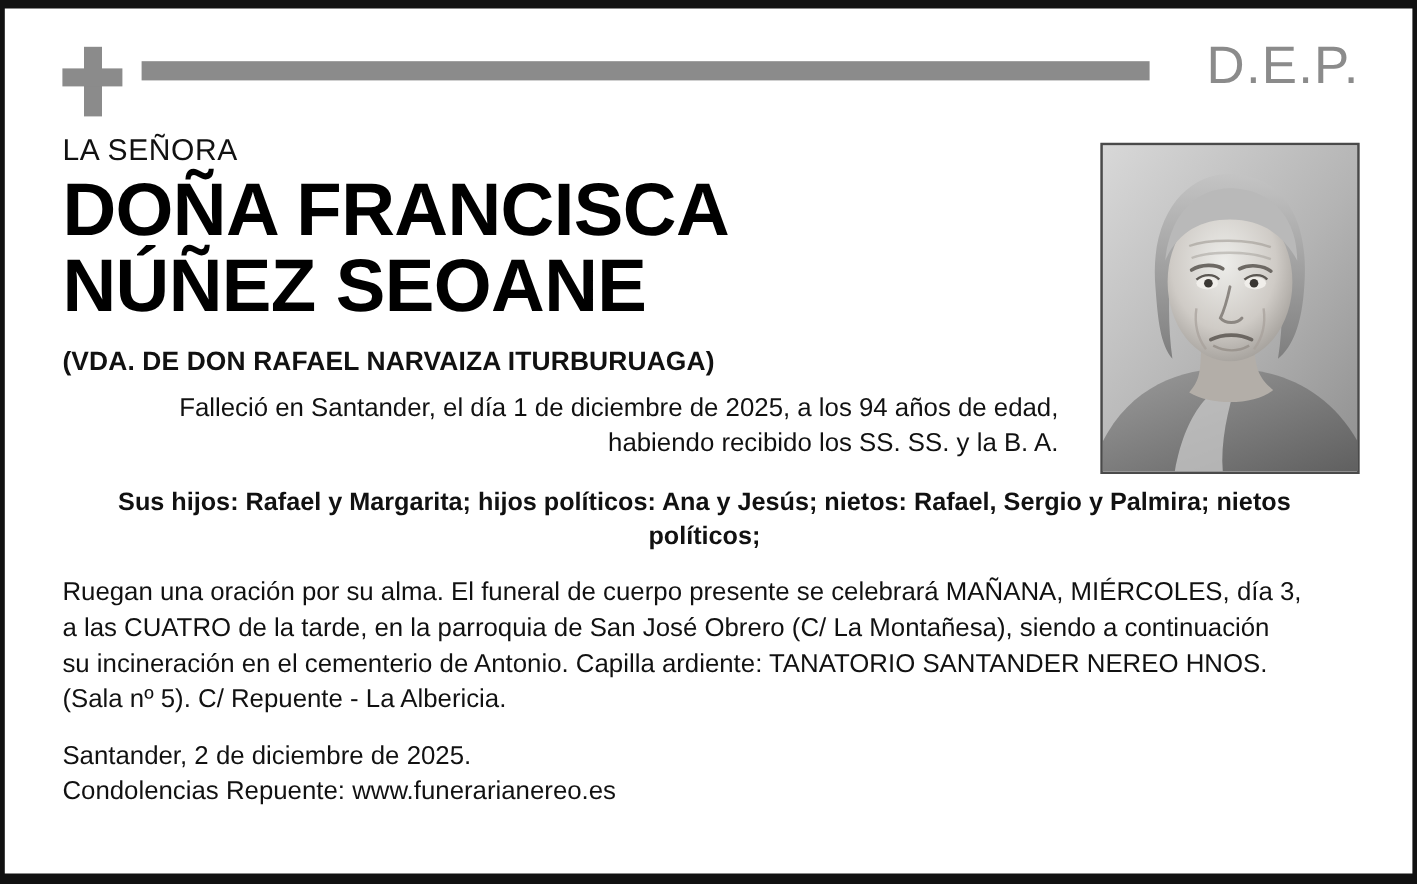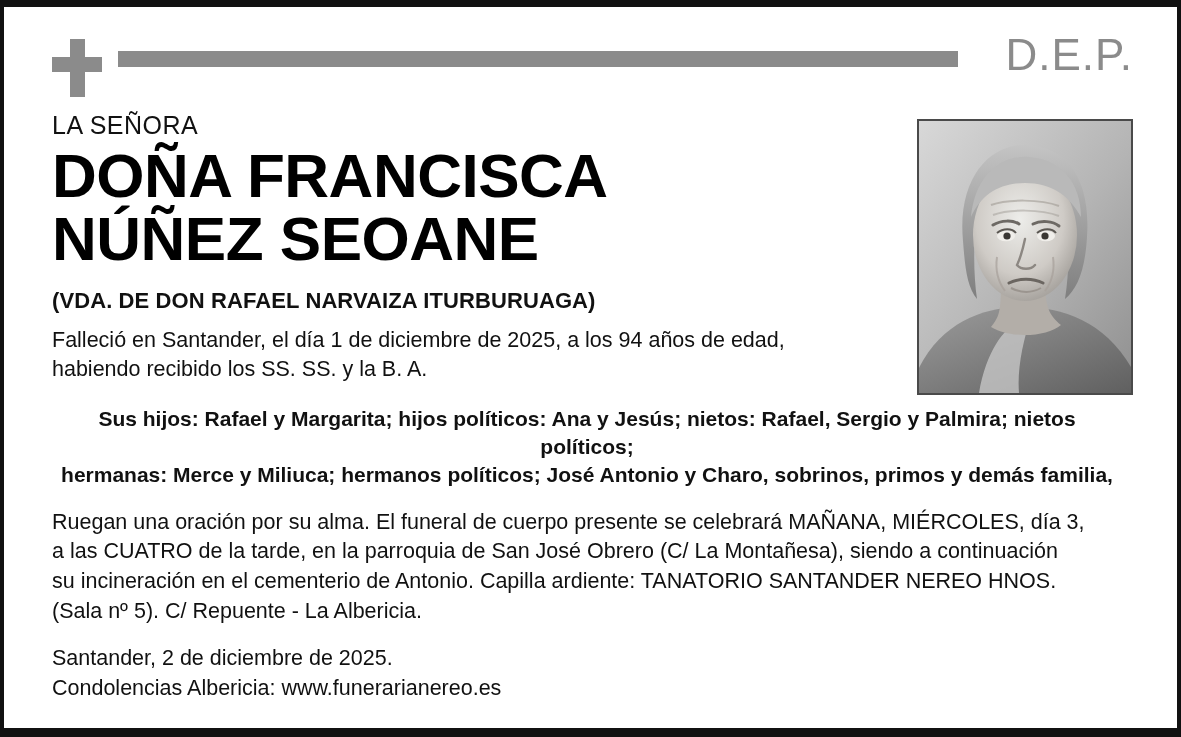--- a/index.html
+++ b/index.html
@@ -115,20 +115,21 @@
     font-weight: bold;
     margin: 18px 0 0 0;
     letter-spacing: 0.1px;
   }
 
   .death {
     font-size: 21.5px;
     line-height: 1.35;
     margin: 12px 0 0 0;
     font-weight: normal;
+    text-align: right;
   }
 
   .family {
     font-size: 21px;
     font-weight: bold;
     line-height: 1.35;
     margin: 20px 0 0 0;
     width: 1070px;
     text-align: center;
   }
@@ -248,30 +249,29 @@
         </div>
         <div class="widow">(VDA. DE DON RAFAEL NARVAIZA ITURBURUAGA)</div>
         <div class="death">
           <div>Falleció en Santander, el día 1 de diciembre de 2025, a los 94 años de edad,</div>
           <div>habiendo recibido los SS. SS. y la B. A.</div>
         </div>
       </div>
 
       <div class="family">
         <div>Sus hijos: Rafael y Margarita; hijos políticos: Ana y Jesús; nietos: Rafael, Sergio y Palmira; nietos políticos;</div>
-        <div>hermanas: Merce y Miliuca; hermanos políticos; José Antonio y Charo, sobrinos, primos y demás familia,</div>
       </div>
 
       <div class="funeral">
         <div>Ruegan una oración por su alma. El funeral de cuerpo presente se celebrará MAÑANA, MIÉRCOLES, día 3,</div>
         <div>a las CUATRO de la tarde, en la parroquia de San José Obrero (C/ La Montañesa), siendo a continuación</div>
         <div>su incineración en el cementerio de Antonio. Capilla ardiente: TANATORIO SANTANDER NEREO HNOS.</div>
         <div>(Sala nº 5). C/ Repuente - La Albericia.</div>
       </div>
 
       <div class="closing">
         <div>Santander, 2 de diciembre de 2025.</div>
-        <div>Condolencias Albericia: www.funerarianereo.es</div>
+        <div>Condolencias Repuente: www.funerarianereo.es</div>
       </div>
 
     </div>
   </div>
 </div>
 
 </body></html>

